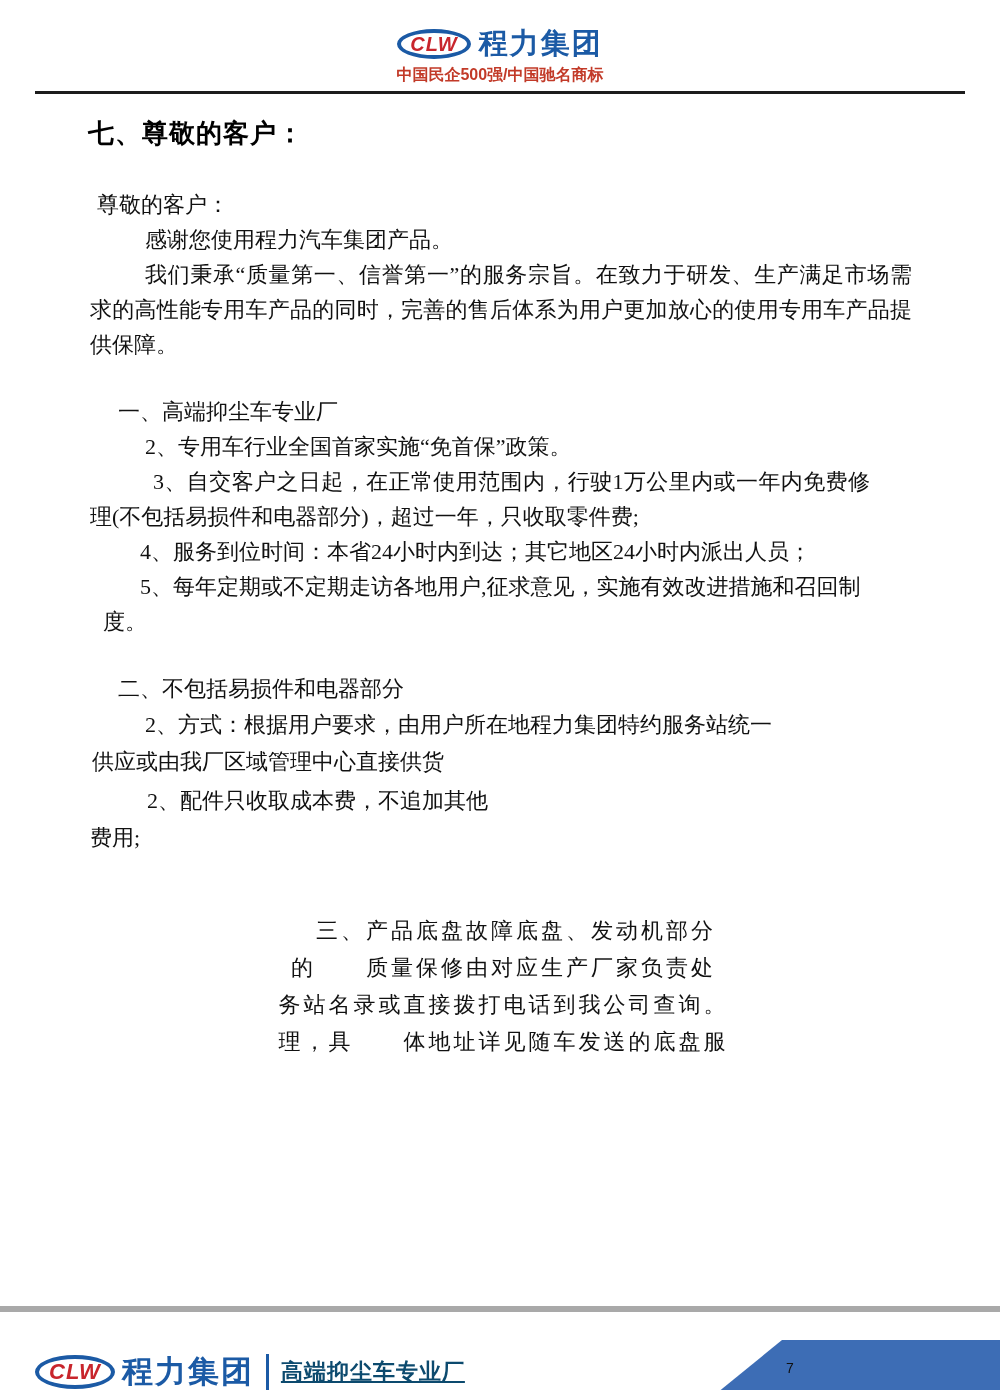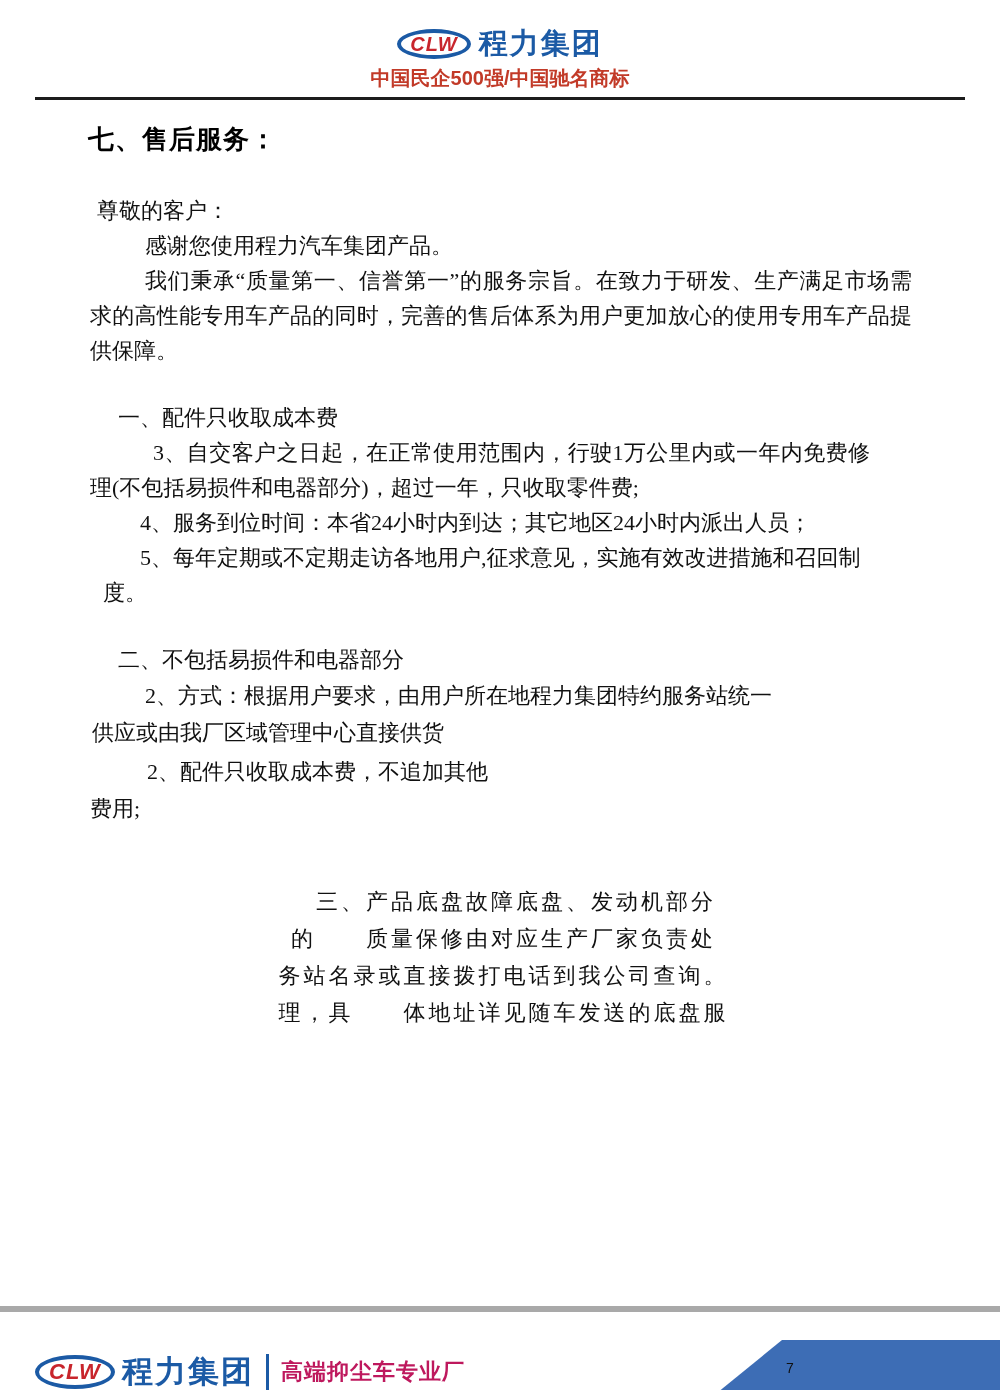--- a/index.html
+++ b/index.html
@@ -37,21 +37,21 @@
     font-family: "Liberation Sans", "DejaVu Sans", sans-serif;
     font-weight: bold;
     font-size: 29px;
     color: #1b5aa5;
     letter-spacing: 2px;
   }
   .header-tagline {
     text-align: center;
     font-family: "Liberation Sans", "DejaVu Sans", sans-serif;
     font-weight: bold;
-    font-size: 20px;
+    font-size: 16px;
     color: #c23a28;
     margin-top: 1px;
   }
   .header-rule {
     margin: 5px 35px 0 35px;
     border-bottom: 3px solid #1c1c1c;
   }
 
   
   .doc-title {
@@ -116,22 +116,23 @@
     letter-spacing: 2px;
     margin-left: 7px;
   }
   .footer-divider {
     width: 3px; height: 36px; background: #1b5aa5; margin: 0 12px;
   }
   .footer-tagline {
     font-family: "Liberation Sans", "DejaVu Sans", sans-serif;
     font-weight: bold;
     font-size: 22px;
-    color: #be185d;
+    color: #0c4a6e;
     letter-spacing: 1px;
+    text-decoration: underline;
   }
   .footer-blueband {
     position: absolute; left: 700px; right: 0; top: 1324px; height: 57px;
     background: #3d6db5;
     clip-path: polygon(82px 0, 100% 0, 100% 100%, 12px 100%);
   }
   .footer-pagenum {
     position: absolute; left: 786px; top: 1344px;
     font-family: "Liberation Sans", "DejaVu Sans", sans-serif;
     font-size: 14px; color: #101010; z-index: 2;
@@ -148,28 +149,29 @@
 
   <div class="header">
     <div class="logo-row">
       <span class="clw-oval">CLW</span>
       <span class="brand-name">程力集团</span>
     </div>
     <div class="header-tagline">中国民企500强/中国驰名商标</div>
     <div class="header-rule"></div>
   </div>
 
-  <h1 class="doc-title">七、售后服务：</h1>
+  <h1 class="doc-title">七、尊敬的客户：</h1>
 
   <div class="body-text">
     <p class="salutation">尊敬的客户：</p>
     <p class="p-thanks">感谢您使用程力汽车集团产品。</p>
     <p class="p-intro">我们秉承“质量第一、信誉第一”的服务宗旨。在致力于研发、生产满足市场需求的高性能专用车产品的同时，完善的售后体系为用户更加放心的使用专用车产品提供保障。</p>
 
-    <p class="sec-heading">一、配件只收取成本费</p>
+    <p class="sec-heading">一、高端抑尘车专业厂</p>
+    <p class="p-item">2、专用车行业全国首家实施“免首保”政策。</p>
     <p class="p-item3">3、自交客户之日起，在正常使用范围内，行驶1万公里内或一年内免费修理(不包括易损件和电器部分)，超过一年，只收取零件费;</p>
     <p class="p-item p-item4">4、服务到位时间：本省24小时内到达；其它地区24小时内派出人员；</p>
     <p class="p-item5">5、每年定期或不定期走访各地用户,征求意见，实施有效改进措施和召回制度。</p>
 
     <p class="sec-heading">二、不包括易损件和电器部分</p>
     <p class="p-s2i1">2、方式：根据用户要求，由用户所在地程力集团特约服务站统一供应或由我厂区域管理中心直接供货</p>
     <p class="p-s2i2">2、配件只收取成本费，不追加其他费用;</p>
 
     <div class="sec3">
       <div class="s3-line s3-first">三、产品底盘故障底盘、发动机部分</div>

